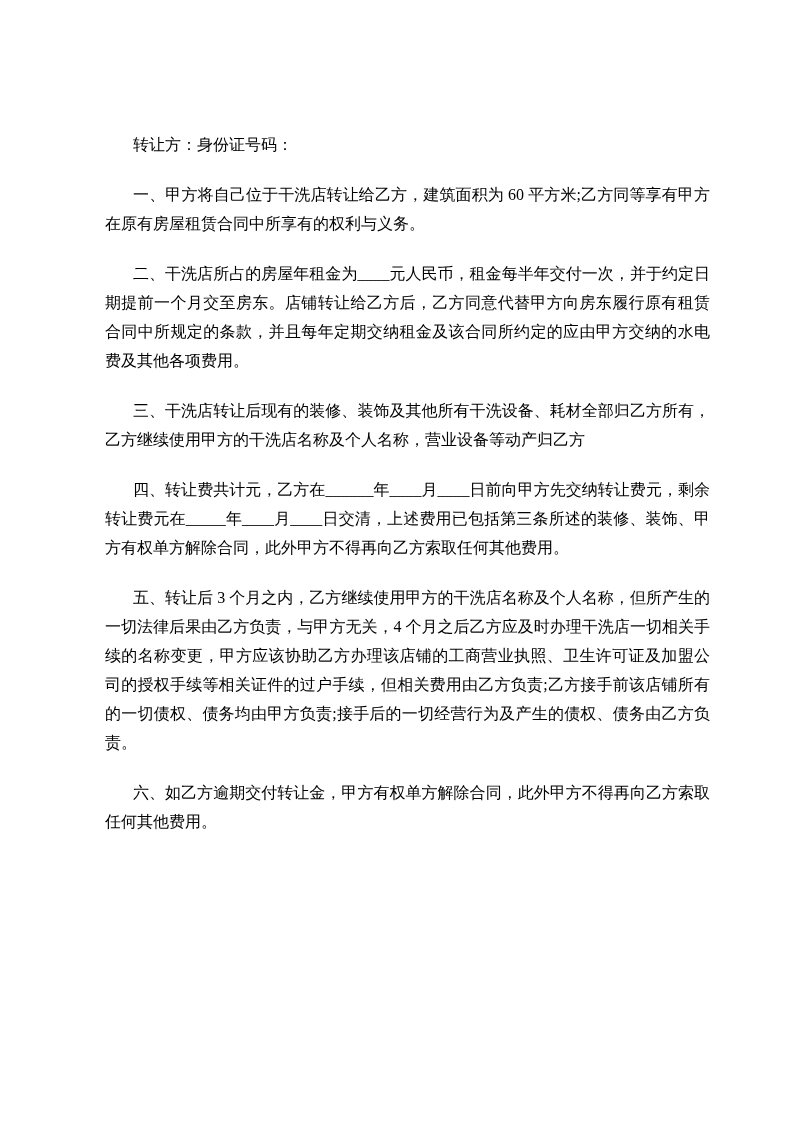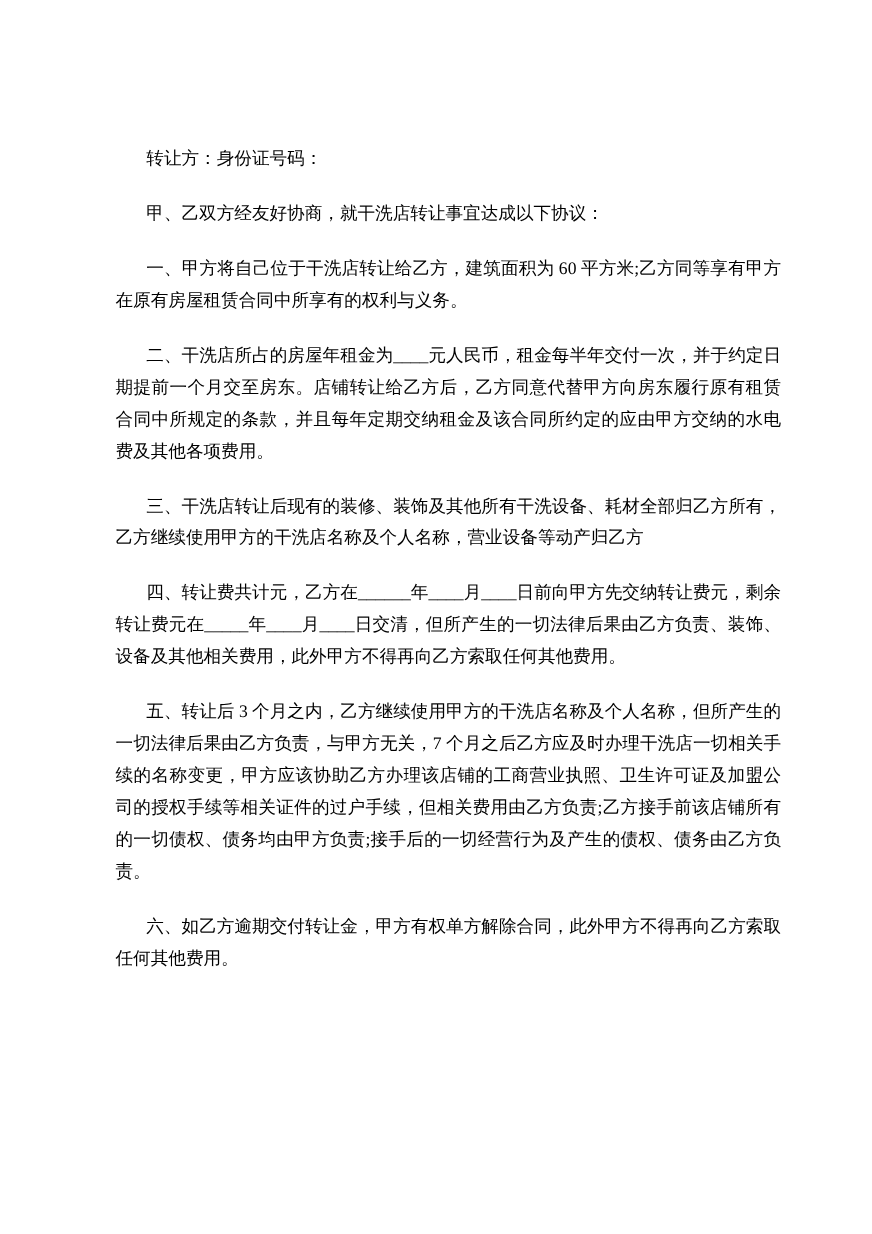--- a/index.html
+++ b/index.html
@@ -26,20 +26,19 @@
     text-indent: 28px;
     text-align: justify;
     word-break: break-all;
   }
 </style>
 </head>
 <body>
 
 <div class="page">
   <p class="para">转让方：身份证号码：</p>
-  <p class="para">甲、乙双方经友好协商，就干洗店转让事宜达成以下协议：</p>
   <p class="para">一、甲方将自己位于干洗店转让给乙方，建筑面积为 60 平方米;乙方同等享有甲方在原有房屋租赁合同中所享有的权利与义务。</p>
   <p class="para">二、干洗店所占的房屋年租金为____元人民币，租金每半年交付一次，并于约定日期提前一个月交至房东。店铺转让给乙方后，乙方同意代替甲方向房东履行原有租赁合同中所规定的条款，并且每年定期交纳租金及该合同所约定的应由甲方交纳的水电费及其他各项费用。</p>
   <p class="para">三、干洗店转让后现有的装修、装饰及其他所有干洗设备、耗材全部归乙方所有，乙方继续使用甲方的干洗店名称及个人名称，营业设备等动产归乙方</p>
-  <p class="para">四、转让费共计元，乙方在______年____月____日前向甲方先交纳转让费元，剩余转让费元在_____年____月____日交清，但所产生的一切法律后果由乙方负责、装饰、设备及其他相关费用，此外甲方不得再向乙方索取任何其他费用。</p>
-  <p class="para">五、转让后 3 个月之内，乙方继续使用甲方的干洗店名称及个人名称，但所产生的一切法律后果由乙方负责，与甲方无关，7 个月之后乙方应及时办理干洗店一切相关手续的名称变更，甲方应该协助乙方办理该店铺的工商营业执照、卫生许可证及加盟公司的授权手续等相关证件的过户手续，但相关费用由乙方负责;乙方接手前该店铺所有的一切债权、债务均由甲方负责;接手后的一切经营行为及产生的债权、债务由乙方负责。</p>
+  <p class="para">四、转让费共计元，乙方在______年____月____日前向甲方先交纳转让费元，剩余转让费元在_____年____月____日交清，上述费用已包括第三条所述的装修、装饰、甲方有权单方解除合同，此外甲方不得再向乙方索取任何其他费用。</p>
+  <p class="para">五、转让后 3 个月之内，乙方继续使用甲方的干洗店名称及个人名称，但所产生的一切法律后果由乙方负责，与甲方无关，4 个月之后乙方应及时办理干洗店一切相关手续的名称变更，甲方应该协助乙方办理该店铺的工商营业执照、卫生许可证及加盟公司的授权手续等相关证件的过户手续，但相关费用由乙方负责;乙方接手前该店铺所有的一切债权、债务均由甲方负责;接手后的一切经营行为及产生的债权、债务由乙方负责。</p>
   <p class="para">六、如乙方逾期交付转让金，甲方有权单方解除合同，此外甲方不得再向乙方索取任何其他费用。</p>
 </div>
 
 </body></html>

